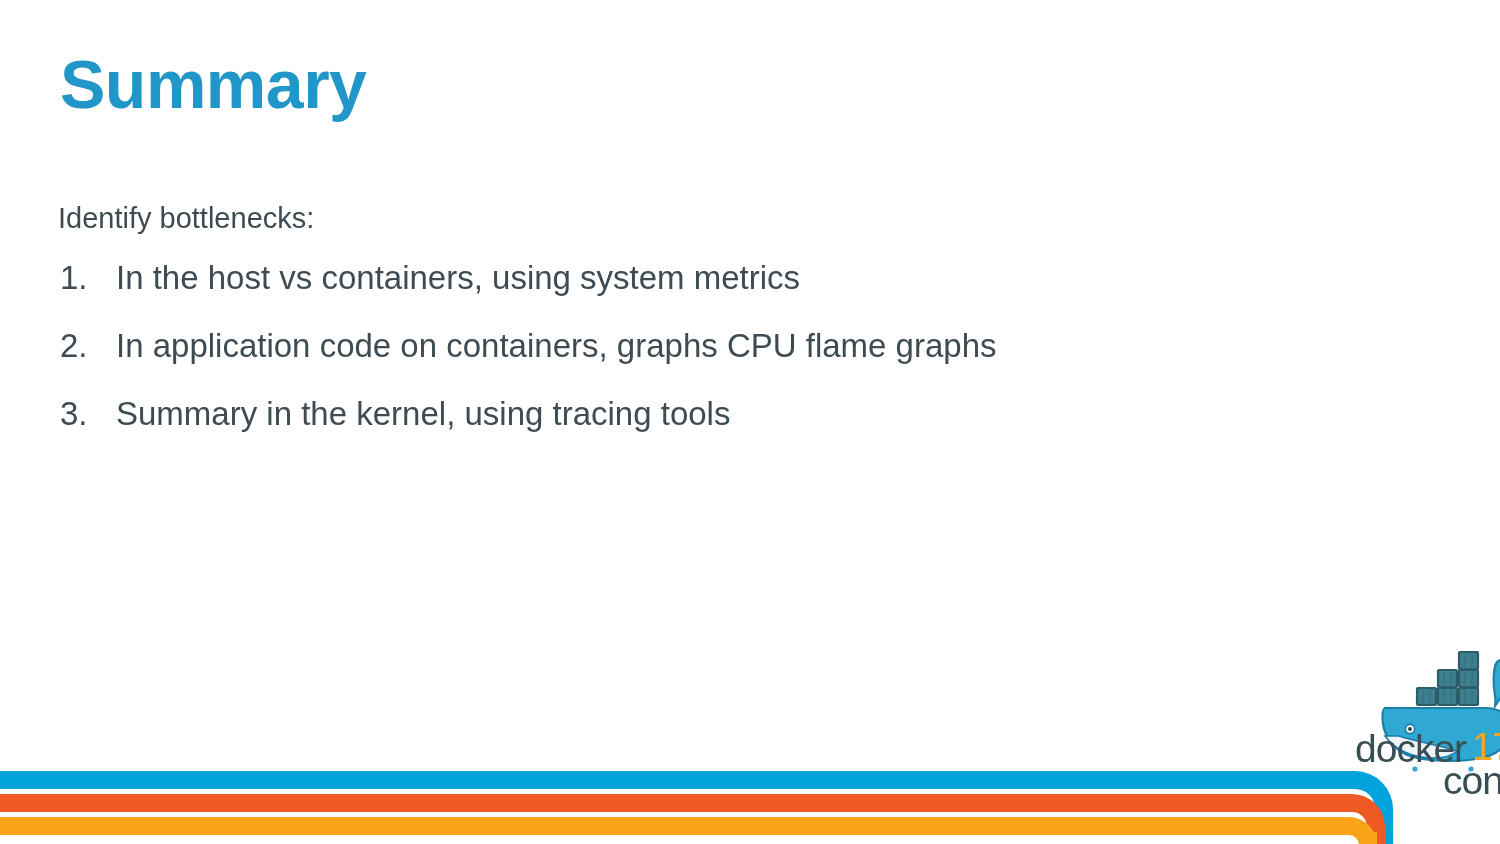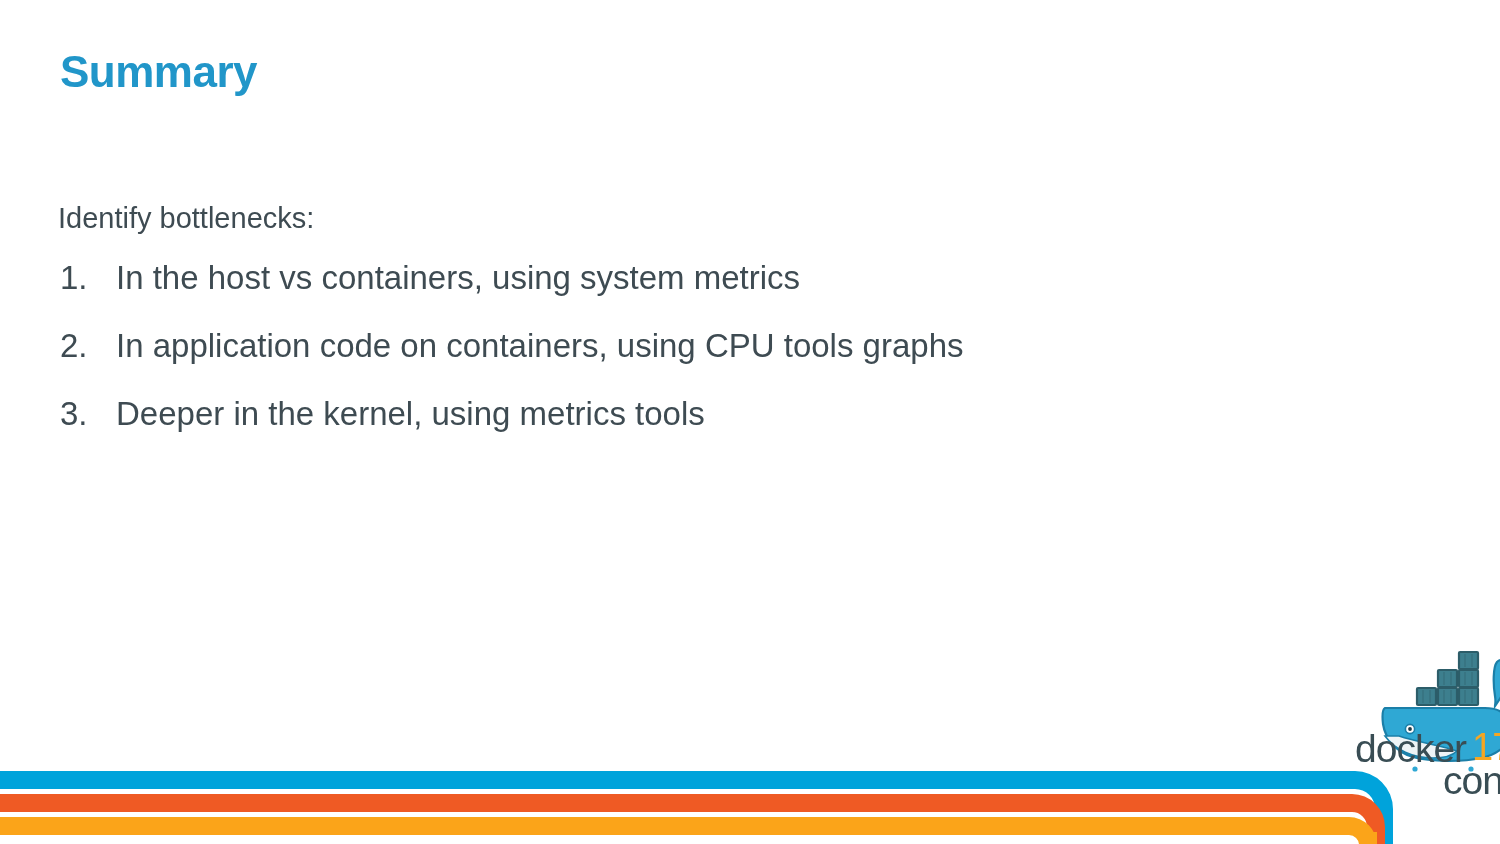--- a/index.html
+++ b/index.html
@@ -20,21 +20,21 @@
     inset: 0;
     background: #ffffff;
     overflow: hidden;
   }
 
   
   .slide-title {
     position: absolute;
     left: 60px;
     top: 48px;
-    font-size: 44px;
+    font-size: 68px;
     font-weight: bold;
     color: #2196c9;
     letter-spacing: -0.5px;
     line-height: 1.08;
     white-space: nowrap;
   }
 
   
   .body-block {
     position: absolute;
@@ -105,25 +105,25 @@
 
     <p class="intro-line">Identify bottlenecks:</p>
 
     <ol class="numbered-list">
       <li>
         <span class="num">1.</span>
         <span class="txt">In the host vs containers, using system metrics</span>
       </li>
       <li>
         <span class="num">2.</span>
-        <span class="txt">In application code on containers, using CPU tools graphs</span>
+        <span class="txt">In application code on containers, graphs CPU flame graphs</span>
       </li>
       <li>
         <span class="num">3.</span>
-        <span class="txt">Deeper in the kernel, using metrics tools</span>
+        <span class="txt">Summary in the kernel, using tracing tools</span>
       </li>
     </ol>
 
   </div>
 
   <div class="stripes">
     <svg width="1500" height="90" viewBox="0 0 1500 90" xmlns="http://www.w3.org/2000/svg">
 
       <path d="M 0 17 L 1355 17 A 38 38 0 0 1 1393 55 L 1393 90 L 1375 90 L 1375 55 A 20 20 0 0 0 1355 35 L 0 35 Z" fill="#00a3db"></path>
 

